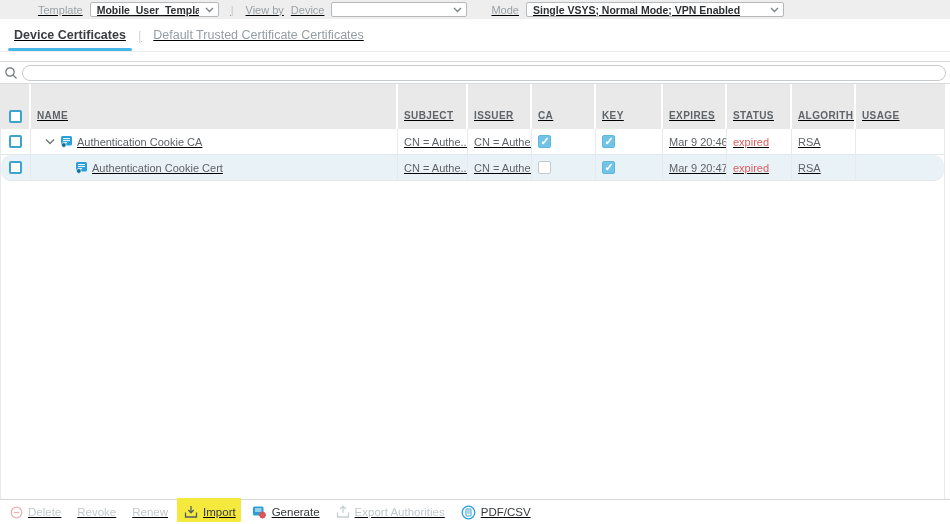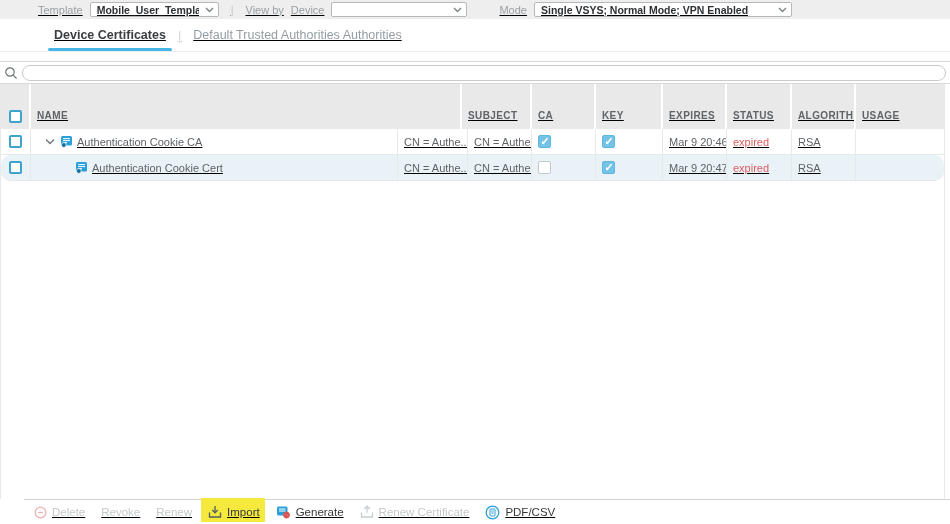--- a/index.html
+++ b/index.html
@@ -16,21 +16,21 @@
   .select .val { font-size:10.5px; font-weight:bold; color:#2e3134; white-space:nowrap;
     overflow:hidden; }
   .sep { color:#c5c8ca; margin:0 12px; }
   .chev { flex:0 0 auto; margin-left:6px; }
 
   
   .tab-bar { height:33px; display:flex; align-items:center; padding-left:8px;
     border-bottom:1px solid #ededed; flex:0 0 auto; background:#fff; }
   .tab { font-size:12.5px; padding:0 6px; height:100%; display:flex; align-items:center;
     position:relative; white-space:nowrap; }
-  .tab.active { color:#3a3e42; font-weight:bold;margin-left:40px; }
+  .tab.active { color:#3a3e42; font-weight:bold; }
   .tab.active::after { content:""; position:absolute; left:0; right:0; bottom:0;
     height:3px; background:#47b5e6; border-radius:2px; }
   .tab.inactive { color:#939da3; }
   .tab-sep { color:#d3d6d8; font-size:13px; margin:0 6px; }
 
   
   .search-wrap { margin-top:9px; height:23px; border-top:1px solid #d7d9da;
     border-bottom:1px solid #d7d9da; display:flex; align-items:center; padding:0 4px;
     flex:0 0 auto; }
   .search-pill { flex:1; height:16px; border:1px solid #c6cacd; border-radius:9px;
@@ -67,21 +67,21 @@
   .cb.checked { background:#72c3e6; border:1px solid #5eb7de; }
   .cb.checked::after { content:"✓"; position:absolute; left:1.5px; top:-1px;
     color:#fff; font-size:11px; font-weight:bold; }
 
   .expander { margin:0 5px 0 8px; display:flex; align-items:center; }
   .indent { width:38px; flex:0 0 auto; }
   .cert-ico { margin-right:4px; flex:0 0 auto; }
 
   
   .toolbar { height:25px; flex:0 0 auto; border-top:1px solid #d4d7d9; display:flex;
-    align-items:center; padding-left:10px; background:#fff; position:relative;margin-left:24px; }
+    align-items:center; padding-left:10px; background:#fff; position:relative; }
   .tbtn { display:flex; align-items:center; gap:5px; font-size:11.5px; margin-right:16px;
     position:relative; white-space:nowrap; }
   .tbtn .lbl { position:relative; z-index:1; }
   .tbtn svg { position:relative; z-index:1; }
   .enabled { color:#35393c; }
   .disabled { color:#c3c8cb; }
   .hl { position:absolute; left:-7px; right:-5px; top:-7px; bottom:-3px;
     background:#f6e93d; z-index:0; }
 </style>
 </head>
@@ -99,50 +99,51 @@
     </div>
     <span class="sep">|</span>
     <span class="tb-label">View by</span>
     <span class="tb-label">Device</span>
     <div class="select" style="width:136px">
       <span class="val"></span>
       <svg class="chev" width="9" height="6" viewBox="0 0 9 6">
           <polyline points="1,1 4.5,4.5 8,1" fill="none" stroke="#7d8488" stroke-width="1.4"></polyline>
         </svg>
     </div>
-    <span class="tb-label" style="margin-left:32px">Mode</span>
+    <span class="tb-label" style="margin-left:24px">Mode</span>
     <div class="select" style="width:258px">
       <span class="val">Single VSYS; Normal Mode; VPN Enabled</span>
       <svg class="chev" width="9" height="6" viewBox="0 0 9 6">
           <polyline points="1,1 4.5,4.5 8,1" fill="none" stroke="#7d8488" stroke-width="1.4"></polyline>
         </svg>
     </div>
   </div>
 
   <div class="tab-bar">
     <div class="tab active">Device Certificates</div>
     <span class="tab-sep">|</span>
-    <div class="tab inactive">Default Trusted Authorities Authorities</div>
+    <div class="tab inactive">Default Trusted Certificate Certificates</div>
   </div>
 
   <div class="search-wrap">
     <svg width="14" height="14" viewBox="0 0 14 14">
         <circle cx="6" cy="6" r="4.2" fill="none" stroke="#6d7478" stroke-width="1.2"></circle>
         <line x1="9.2" y1="9.2" x2="12.5" y2="12.5" stroke="#6d7478" stroke-width="1.2"></line>
       </svg>
     <input class="search-pill" value="" placeholder="" style="">
   </div>
 
   <div class="table">
     <div class="thead">
       <div class="th c-check" style="align-items:flex-end;justify-content:center;padding-bottom:6px">
         <span class="cb"></span>
       </div>
       <div class="th c-name">NAME</div>
       <div class="th c-subject">SUBJECT</div>
+      <div class="th c-issuer">ISSUER</div>
       <div class="th c-ca">CA</div>
       <div class="th c-key">KEY</div>
       <div class="th c-expires">EXPIRES</div>
       <div class="th c-status">STATUS</div>
       <div class="th c-algorithm">ALGORITHM</div>
       <div class="th c-usage">USAGE</div>
     </div>
 
     <div class="tr">
       <div class="td c-check">
@@ -243,21 +244,21 @@
           <line x1="7" y1="10" x2="14" y2="10" stroke="#d9534f" stroke-width="1.2"></line>
         </svg>
       <span class="lbl">Generate</span>
     </div>
     <div class="tbtn disabled">
       <svg width="14" height="14" viewBox="0 0 14 14">
           <line x1="7" y1="7.8" x2="7" y2="1.5" stroke="#c6ced2" stroke-width="1.3"></line>
           <polyline points="4.3,4 7,1.2 9.7,4" fill="none" stroke="#c6ced2" stroke-width="1.3"></polyline>
           <polyline points="1.5,7.5 1.5,12 12.5,12 12.5,7.5" fill="none" stroke="#c6ced2" stroke-width="1.3"></polyline>
         </svg>
-      <span class="lbl">Renew Certificate</span>
+      <span class="lbl">Export Authorities</span>
     </div>
     <div class="tbtn enabled">
       <svg width="15" height="15" viewBox="0 0 15 15">
           <circle cx="7.5" cy="7.5" r="6.3" fill="none" stroke="#2b9fd9" stroke-width="1.3"></circle>
           <rect x="5" y="4" width="5" height="7" rx="0.8" fill="none" stroke="#2b9fd9" stroke-width="1"></rect>
           <line x1="6.2" y1="6" x2="8.8" y2="6" stroke="#2b9fd9" stroke-width="0.9"></line>
           <line x1="6.2" y1="8" x2="8.8" y2="8" stroke="#2b9fd9" stroke-width="0.9"></line>
         </svg>
       <span class="lbl">PDF/CSV</span>
     </div>

